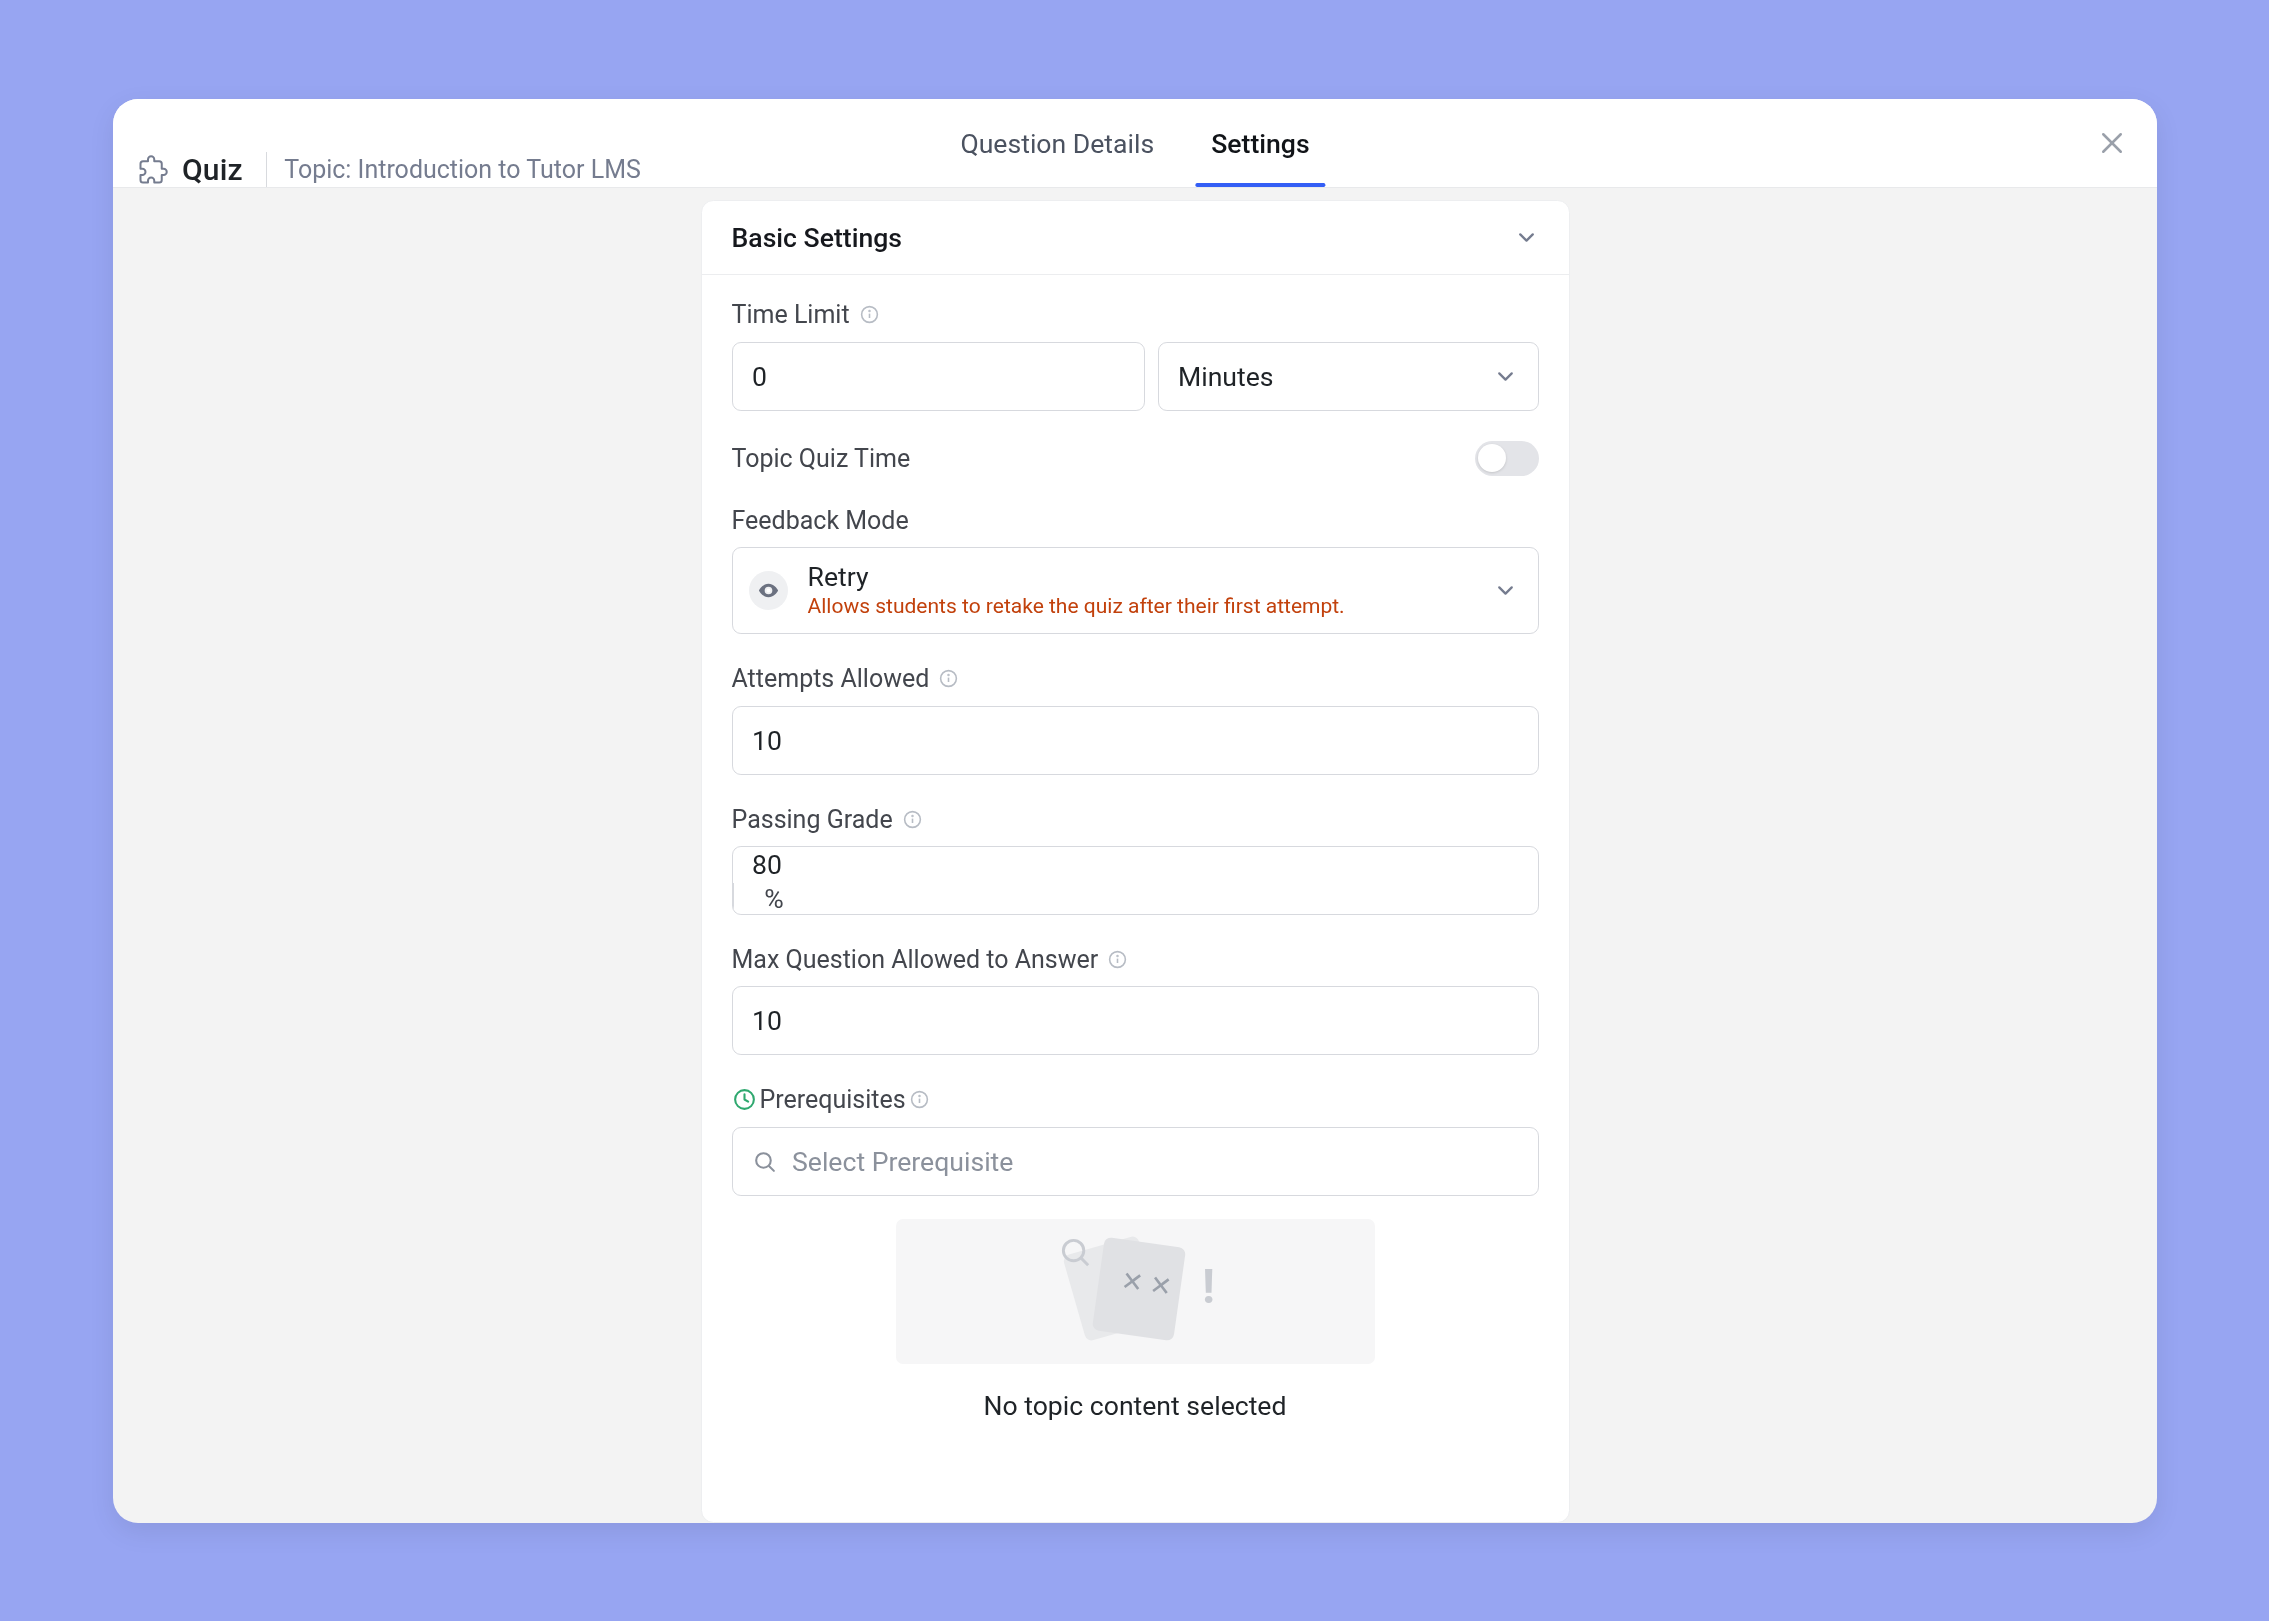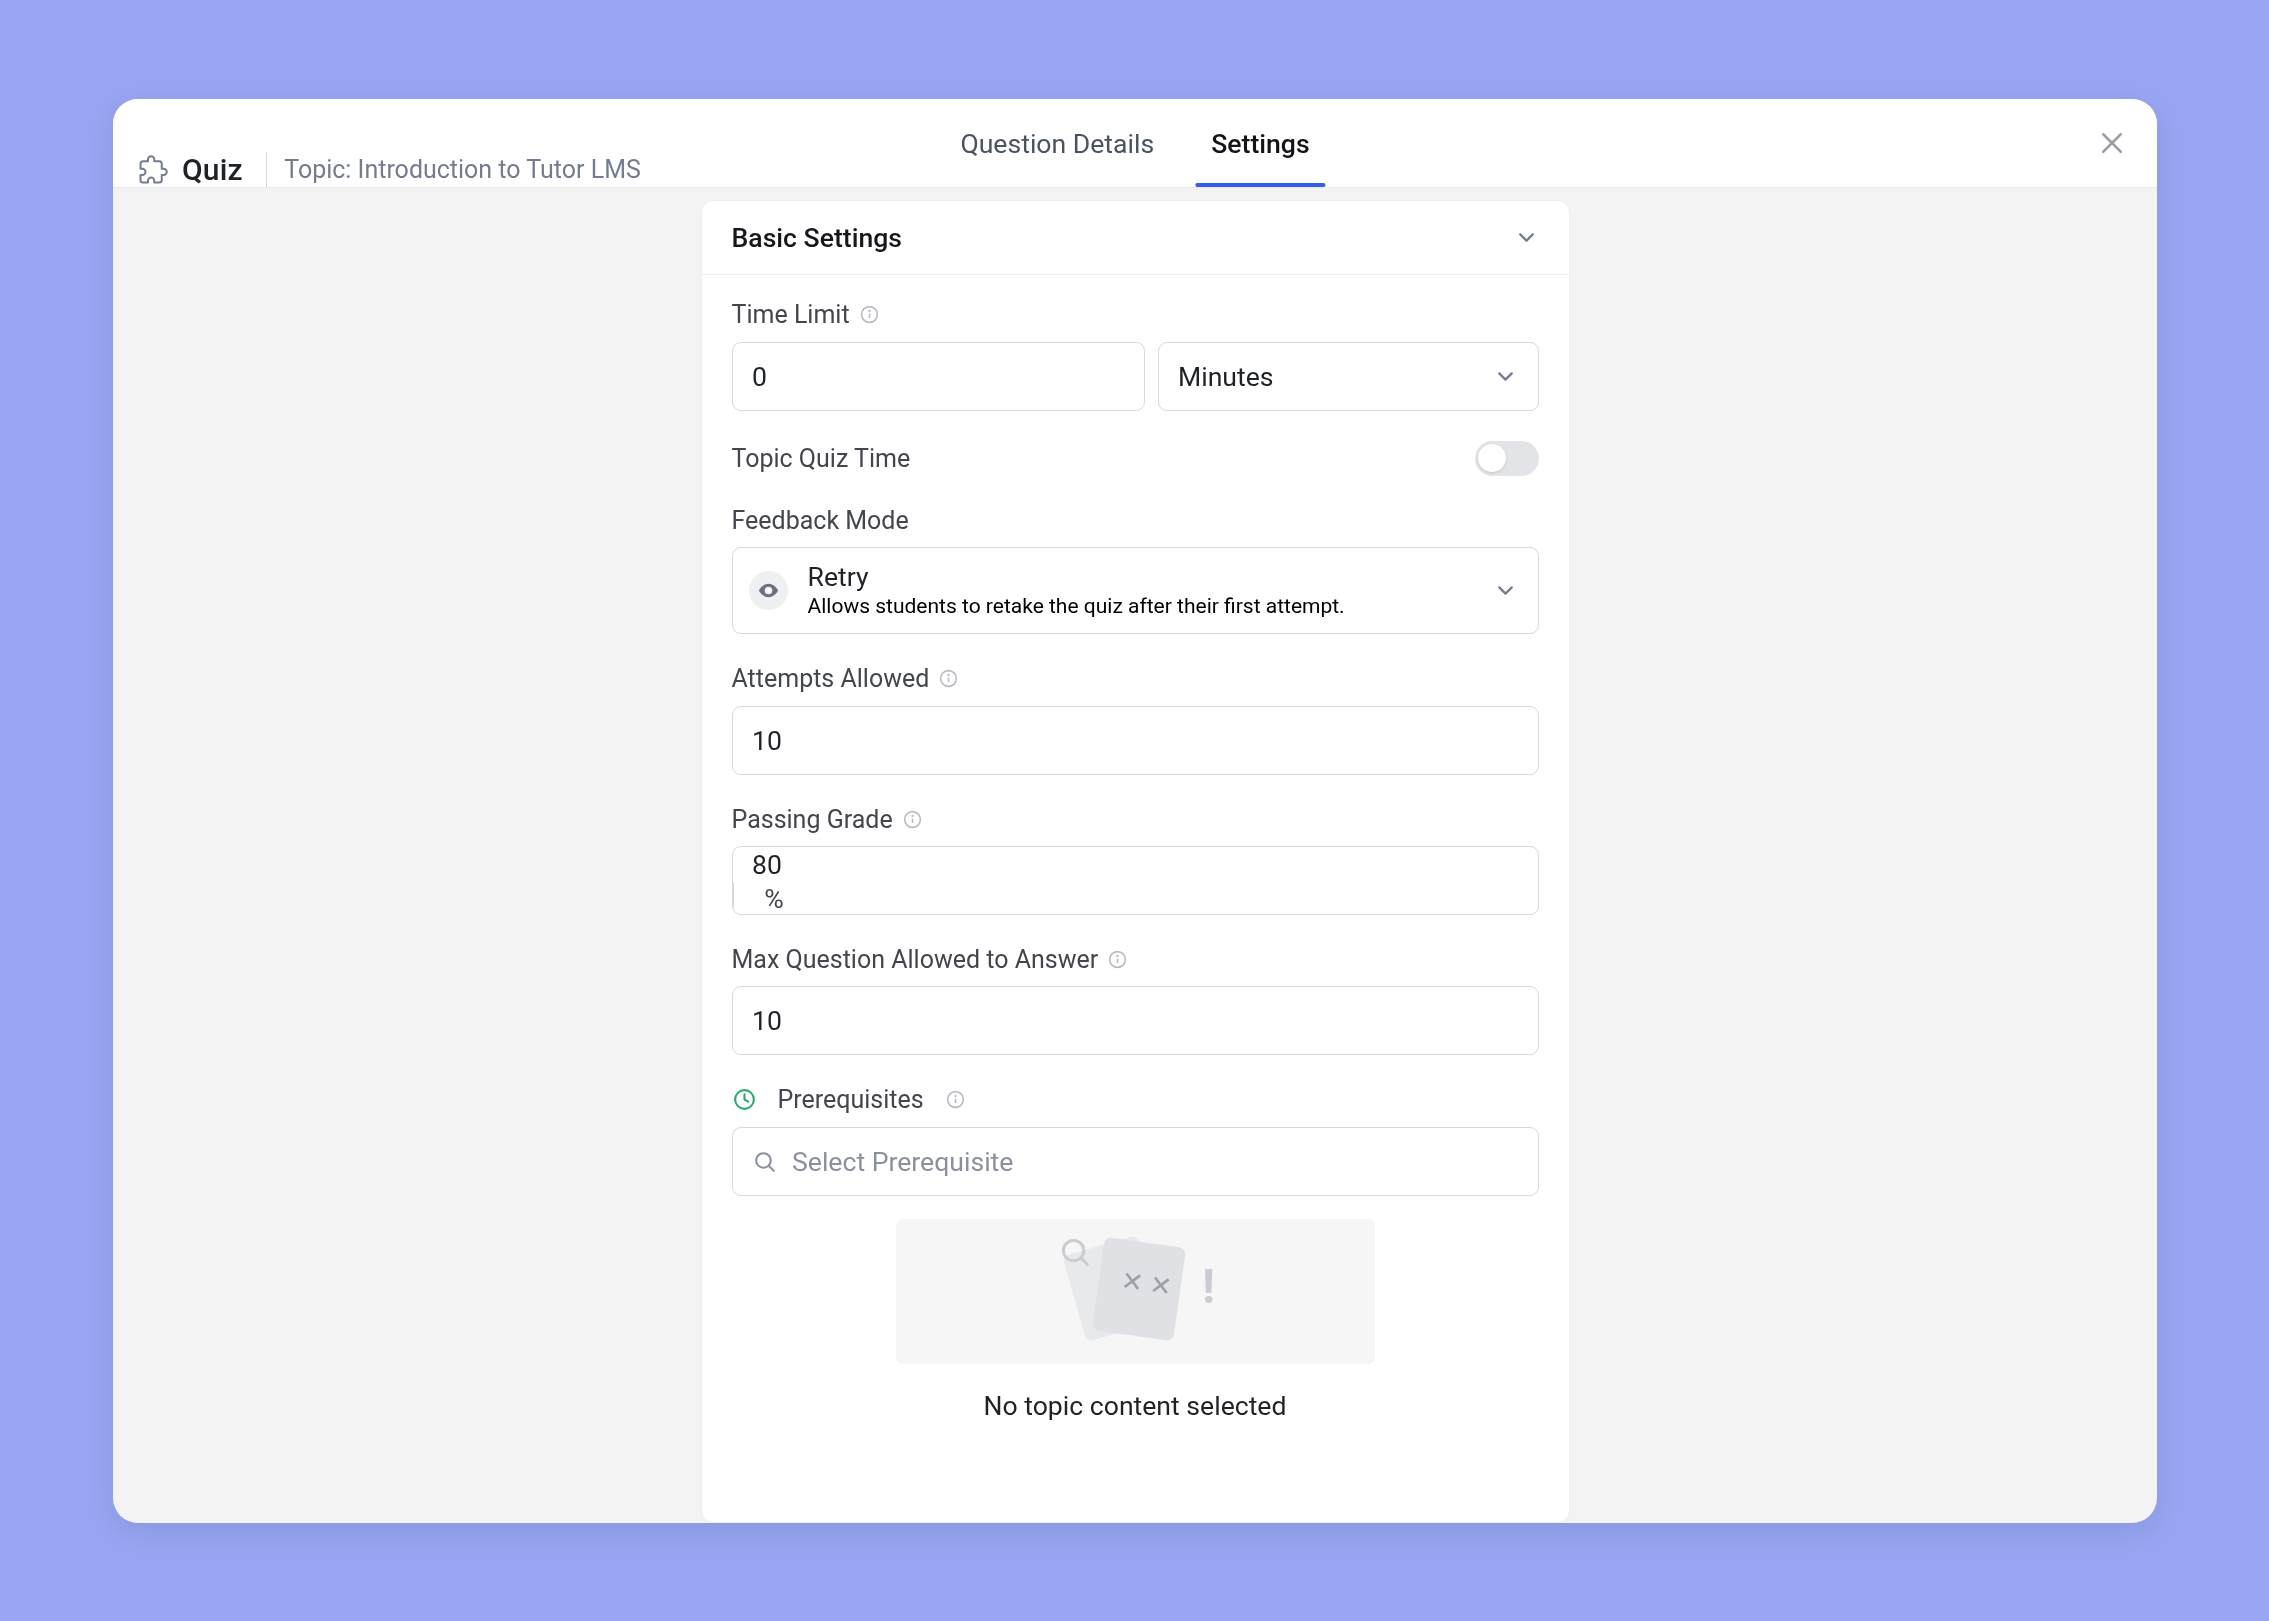--- a/index.html
+++ b/index.html
@@ -220,32 +220,32 @@
     width: 39px;
     height: 39px;
     border-radius: 50%;
     background: #EFF0F2;
     display: flex;
     align-items: center;
     justify-content: center;
   }
   .eye-circle svg { width: 23px; height: 23px; color: #6b7180; }
   .feedback-text .fb-title { font-size: 26.6px; color: #1f2327; line-height: 1.2; }
-  .feedback-text .fb-desc { font-size: 21px; color: #000000; line-height: 1.35; }
+  .feedback-text .fb-desc { font-size: 21px; color: #c2410c; line-height: 1.35; }
   .field-group { margin-bottom: 30px; }
   .grade-row { display: flex; height: 69px; padding:0; overflow:hidden;flex-direction:column; }
   .grade-input { flex:1; display:flex; align-items:center; padding:0 19.5px; font-size:26.6px; }
   .grade-unit {
     width: 82px;
     border-left: 0.9px solid #d7d9de;
     display:flex; align-items:center; justify-content:center;
     font-size:26.6px; color:#43464d;
   }
   .prereq-label-row {
-    display:flex; align-items:center; gap:21px; font-size:25px; color:#43464d; margin-bottom:12.4px;
+    display:flex; align-items:center; gap:3px; font-size:25px; color:#43464d; margin-bottom:12.4px;
   }
   .clock-icon { width:25px; height:25px; color:#2fa86f; }
   .search-box {
     height: 69px;
     display:flex; align-items:center; gap:15px; padding:0 19.5px;
     margin-bottom: 23px;
     cursor: pointer;
   }
   .search-box .search-icon { width:25px; height:25px; color:#8b919c; }
   .search-placeholder { font-size:26.6px; color:#8b919c; }

